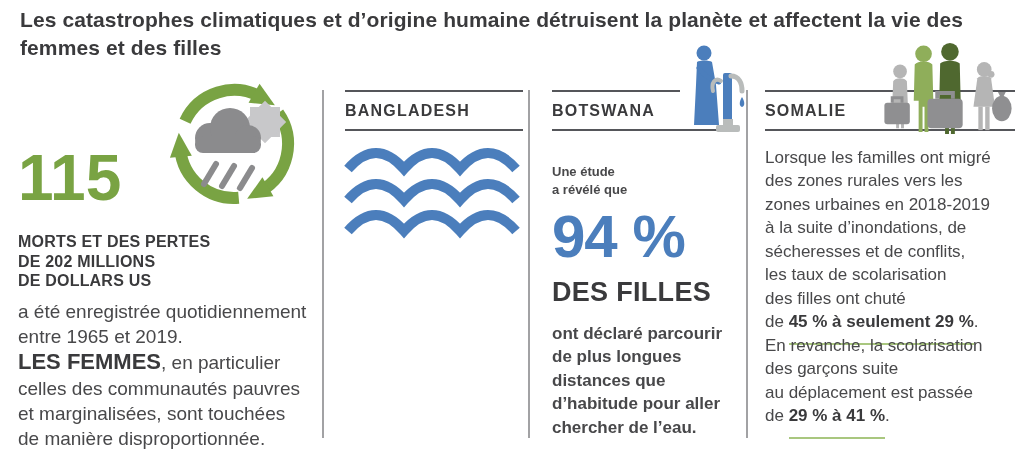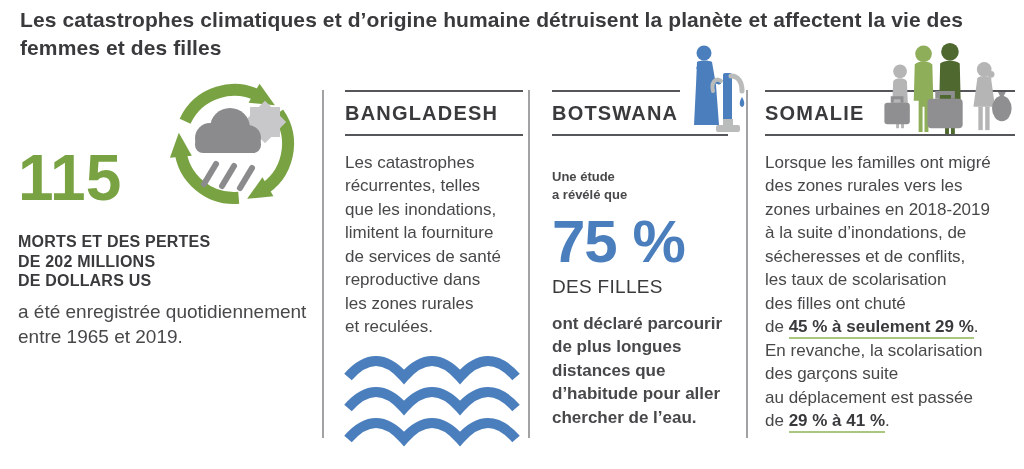--- a/index.html
+++ b/index.html
@@ -27,39 +27,39 @@
   .cycle-icon{position:absolute;left:152px;top:-16px;overflow:visible;}
   .stat-number{position:absolute;left:0;top:58px;font-size:64px;line-height:1;font-weight:bold;color:var(--green);}
   .stat-caption{position:absolute;left:0;top:144px;font-size:16px;line-height:1.22;font-weight:bold;color:var(--dark);white-space:pre-line;letter-spacing:.2px;}
   .stat-detail{position:absolute;left:0;top:212px;width:300px;font-size:19px;line-height:1.3;white-space:pre-line;}
   .stat-women{position:absolute;left:0;top:259px;width:300px;font-size:19px;line-height:1.32;white-space:pre-line;}
   .stat-women .strong{font-weight:bold;font-size:22px;color:var(--dark);}
 
   
   .col{position:absolute;top:90px;}
   .rule{height:2px;background:var(--rule);}
-  .country{font-size:20px;font-weight:bold;color:var(--dark);letter-spacing:1.2px;padding:10px 0 9px;}
+  .country{font-size:16px;font-weight:bold;color:var(--dark);letter-spacing:1.2px;padding:10px 0 9px;}
   .col-body{font-size:17px;line-height:1.38;white-space:pre-line;margin-top:15px;color:var(--body);}
 
   .col-bgd{left:345px;width:178px;}
   .waves-icon{display:block;margin-top:12px;overflow:visible;}
   .wave{fill:none;stroke:var(--blue);stroke-width:10;}
 
   .col-bwa{left:552px;width:176px;}
   .bwa-toprule{width:128px;}
   .pump-icon{position:absolute;left:134px;top:-45px;overflow:visible;}
   .bwa-lead{font-size:13px;line-height:1.38;white-space:pre-line;margin-top:32px;font-weight:bold;}
   .bwa-stat{font-size:60px;font-weight:bold;color:var(--blue);line-height:1;margin-top:8px;letter-spacing:-1px;}
-  .bwa-stat-label{font-size:19px;font-weight:normal;color:var(--dark);margin-top:4px;letter-spacing:.3px;}
+  .bwa-stat-label{font-size:27px;font-weight:bold;color:var(--dark);margin-top:10px;letter-spacing:.3px;}
   .bwa-body{margin-top:14px;font-weight:bold;}
 
   .col-som{left:765px;width:250px;}
   .family-icon{position:absolute;left:118px;top:-46px;overflow:visible;}
   .som-body{width:258px;}
-  .seg-bold-underline{font-weight:bold;color:var(--dark);border-bottom:2.5px solid var(--underline-green);padding-bottom:1px;}
+  .seg-bold-underline{font-weight:bold;color:var(--dark);border-bottom:2.5px solid var(--underline-green);padding-bottom:12px;}
 
   
   .arc{fill:none;stroke:var(--green);stroke-width:12;}
   .ah{fill:var(--green);}
   .sun{fill:var(--sun-gray);}
   .cloud{fill:var(--cloud-gray);}
   .rain{stroke:var(--cloud-gray);stroke-width:6;stroke-linecap:round;}
   .blue-fill{fill:var(--blue);}
   .blue-stroke{stroke:var(--blue);stroke-width:5;fill:none;stroke-linecap:round;}
   .pump-stroke{stroke:var(--pump-gray);fill:none;stroke-linecap:round;}
@@ -108,34 +108,30 @@
         <line class="rain" x1="82" y1="96" x2="70" y2="116"></line>
       </g>
     </svg>
 
     <div class="stat-number">115</div>
     <div class="stat-caption">MORTS ET DES PERTES
 DE 202 MILLIONS
 DE DOLLARS US</div>
     <p class="stat-detail">a été enregistrée quotidiennement
 entre 1965 et 2019.</p>
+    <p class="stat-women"><span class="strong">LES FEMMES</span><span>, en particulier
+celles des communautés pauvres
+et marginalisées, sont touchées
+de manière disproportionnée.</span></p>
   </section>
 
   <section class="col col-bgd">
     <div class="rule"></div>
     <div class="country">BANGLADESH</div>
     <div class="rule"></div>
-    <p class="col-body">Les catastrophes
-récurrentes, telles
-que les inondations,
-limitent la fourniture
-de services de santé
-reproductive dans
-les zones rurales
-et reculées.</p>
     <svg class="waves-icon" width="178" height="94" viewBox="0 0 178 94" aria-hidden="true">
       <path class="wave" d="M3,26 Q31,-6 59,26 Q87,-6 115,26 Q143,-6 171,26"></path>
       <path class="wave" transform="translate(0,31)" d="M3,26 Q31,-6 59,26 Q87,-6 115,26 Q143,-6 171,26"></path>
       <path class="wave" transform="translate(0,62)" d="M3,26 Q31,-6 59,26 Q87,-6 115,26 Q143,-6 171,26"></path>
     </svg>
   </section>
 
   <section class="col col-bwa">
     <div class="rule bwa-toprule"></div>
     <svg class="pump-icon" width="58" height="92" viewBox="0 0 58 92" aria-hidden="true">
@@ -146,21 +142,21 @@
       <rect class="blue-fill" x="37" y="28" width="9" height="52" rx="2"></rect>
       <path class="pump-stroke" style="stroke-width:5" d="M45,31 C53,31 56,38 56,46"></path>
       <path class="blue-fill" d="M56,52 C53,57 53,61 56,62 C59,61 59,57 56,52 z"></path>
       <rect class="pump-fill" x="37" y="74" width="10" height="7"></rect>
       <rect class="pump-fill" x="30" y="80" width="24" height="7" rx="2"></rect>
     </svg>
     <div class="country">BOTSWANA</div>
     <div class="rule"></div>
     <p class="bwa-lead">Une étude
 a révélé que</p>
-    <div class="bwa-stat">75 %</div>
+    <div class="bwa-stat">94 %</div>
     <div class="bwa-stat-label">DES FILLES</div>
     <p class="col-body bwa-body">ont déclaré parcourir
 de plus longues
 distances que
 d’habitude pour aller
 chercher de l’eau.</p>
   </section>
 
   <section class="col col-som">
     <div class="rule"></div>

